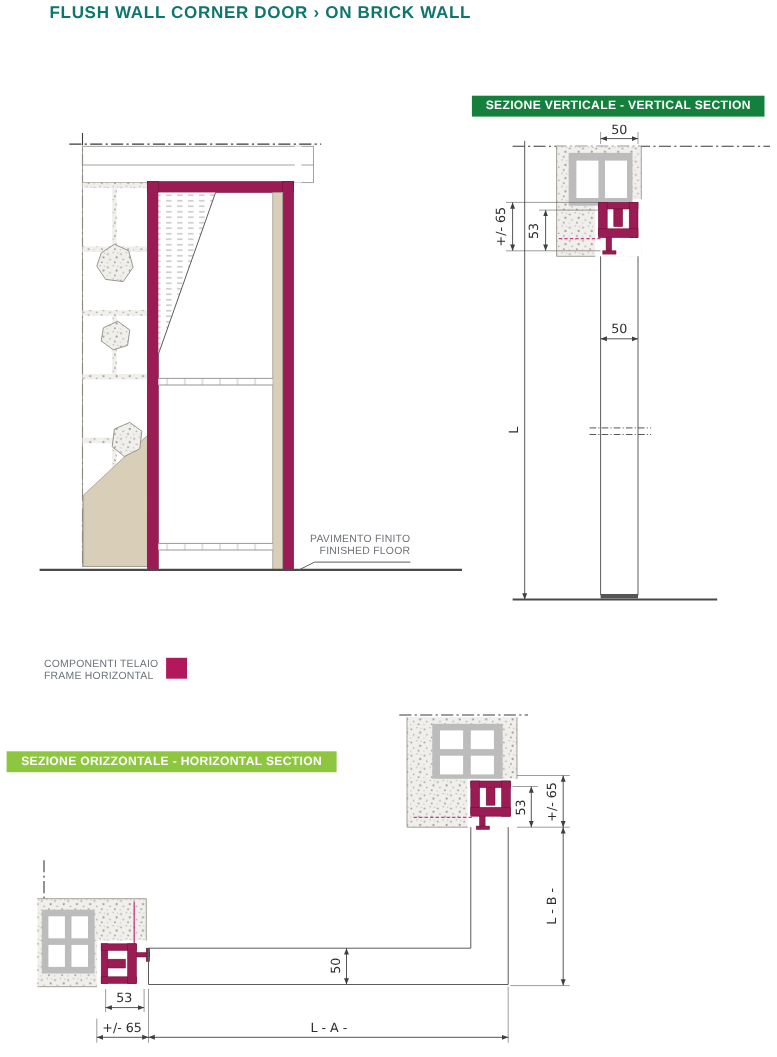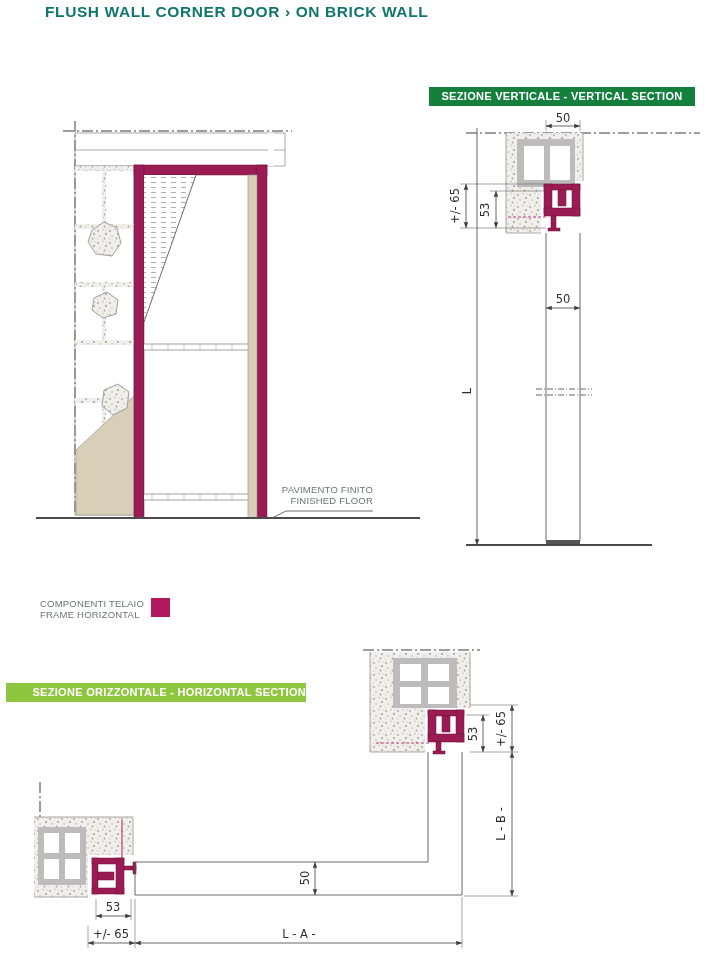--- a/index.html
+++ b/index.html
@@ -3,21 +3,21 @@
 <meta charset="utf-8">
 <style>
   html,body{margin:0;padding:0;background:#ffffff;}
   .page{position:relative;width:706px;height:961px;background:#ffffff;overflow:hidden;
         font-family:"Liberation Sans",sans-serif;}
   .title{position:absolute;left:45px;top:3px;font-size:15.5px;letter-spacing:.6px;
          color:#0f766e;font-weight:700;}
   .banner{position:absolute;height:19px;line-height:19px;text-align:center;
           color:#ffffff;font-size:11px;font-weight:bold;letter-spacing:.3px;}
   .banner-vertical{left:429px;top:87px;width:266px;}
-  .banner-horizontal{left:6px;top:683px;width:300px;text-align:right;}
+  .banner-horizontal{left:6px;top:683px;width:300px;}
   .legend{position:absolute;left:40px;top:598px;display:flex;align-items:flex-start;}
   .legend-text{width:106px;text-align:left;font-size:9.5px;line-height:11px;
                color:#6d7278;letter-spacing:.2px;}
   .legend-swatch{width:19px;height:19px;margin-left:5px;}
   svg{position:absolute;left:0;top:0;}
   .draw{stroke:#5a5a5a;stroke-width:0.9;fill:none;}
   .edge{stroke:#98958f;stroke-width:0.8;fill:none;}
   .dashdot{stroke:#3a3a3a;stroke-width:1;fill:none;stroke-dasharray:11 3 2 3;}
   .dim{stroke:#3f3f3f;stroke-width:0.8;fill:none;}
   .ext{stroke:#6a6a6a;stroke-width:0.6;fill:none;}

